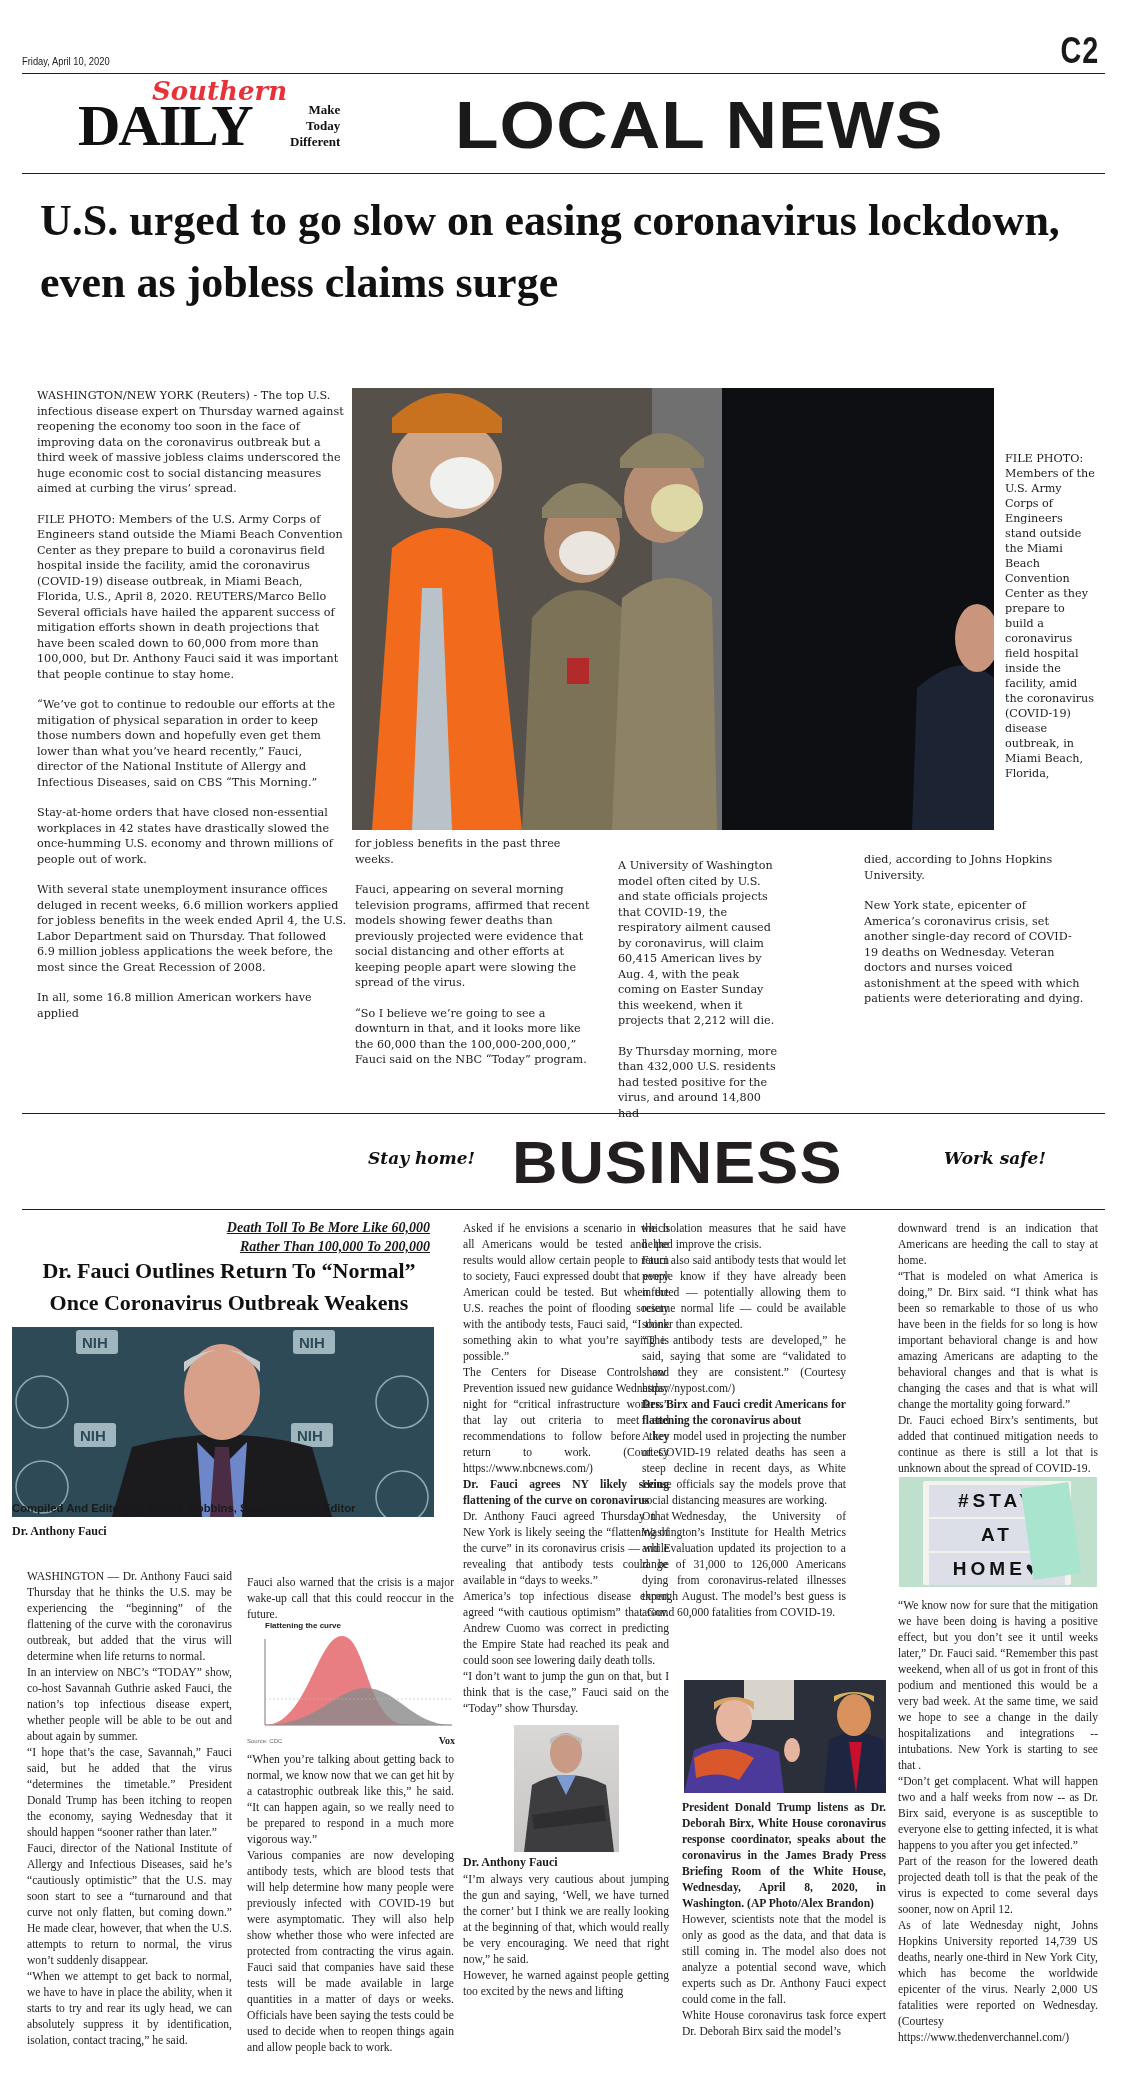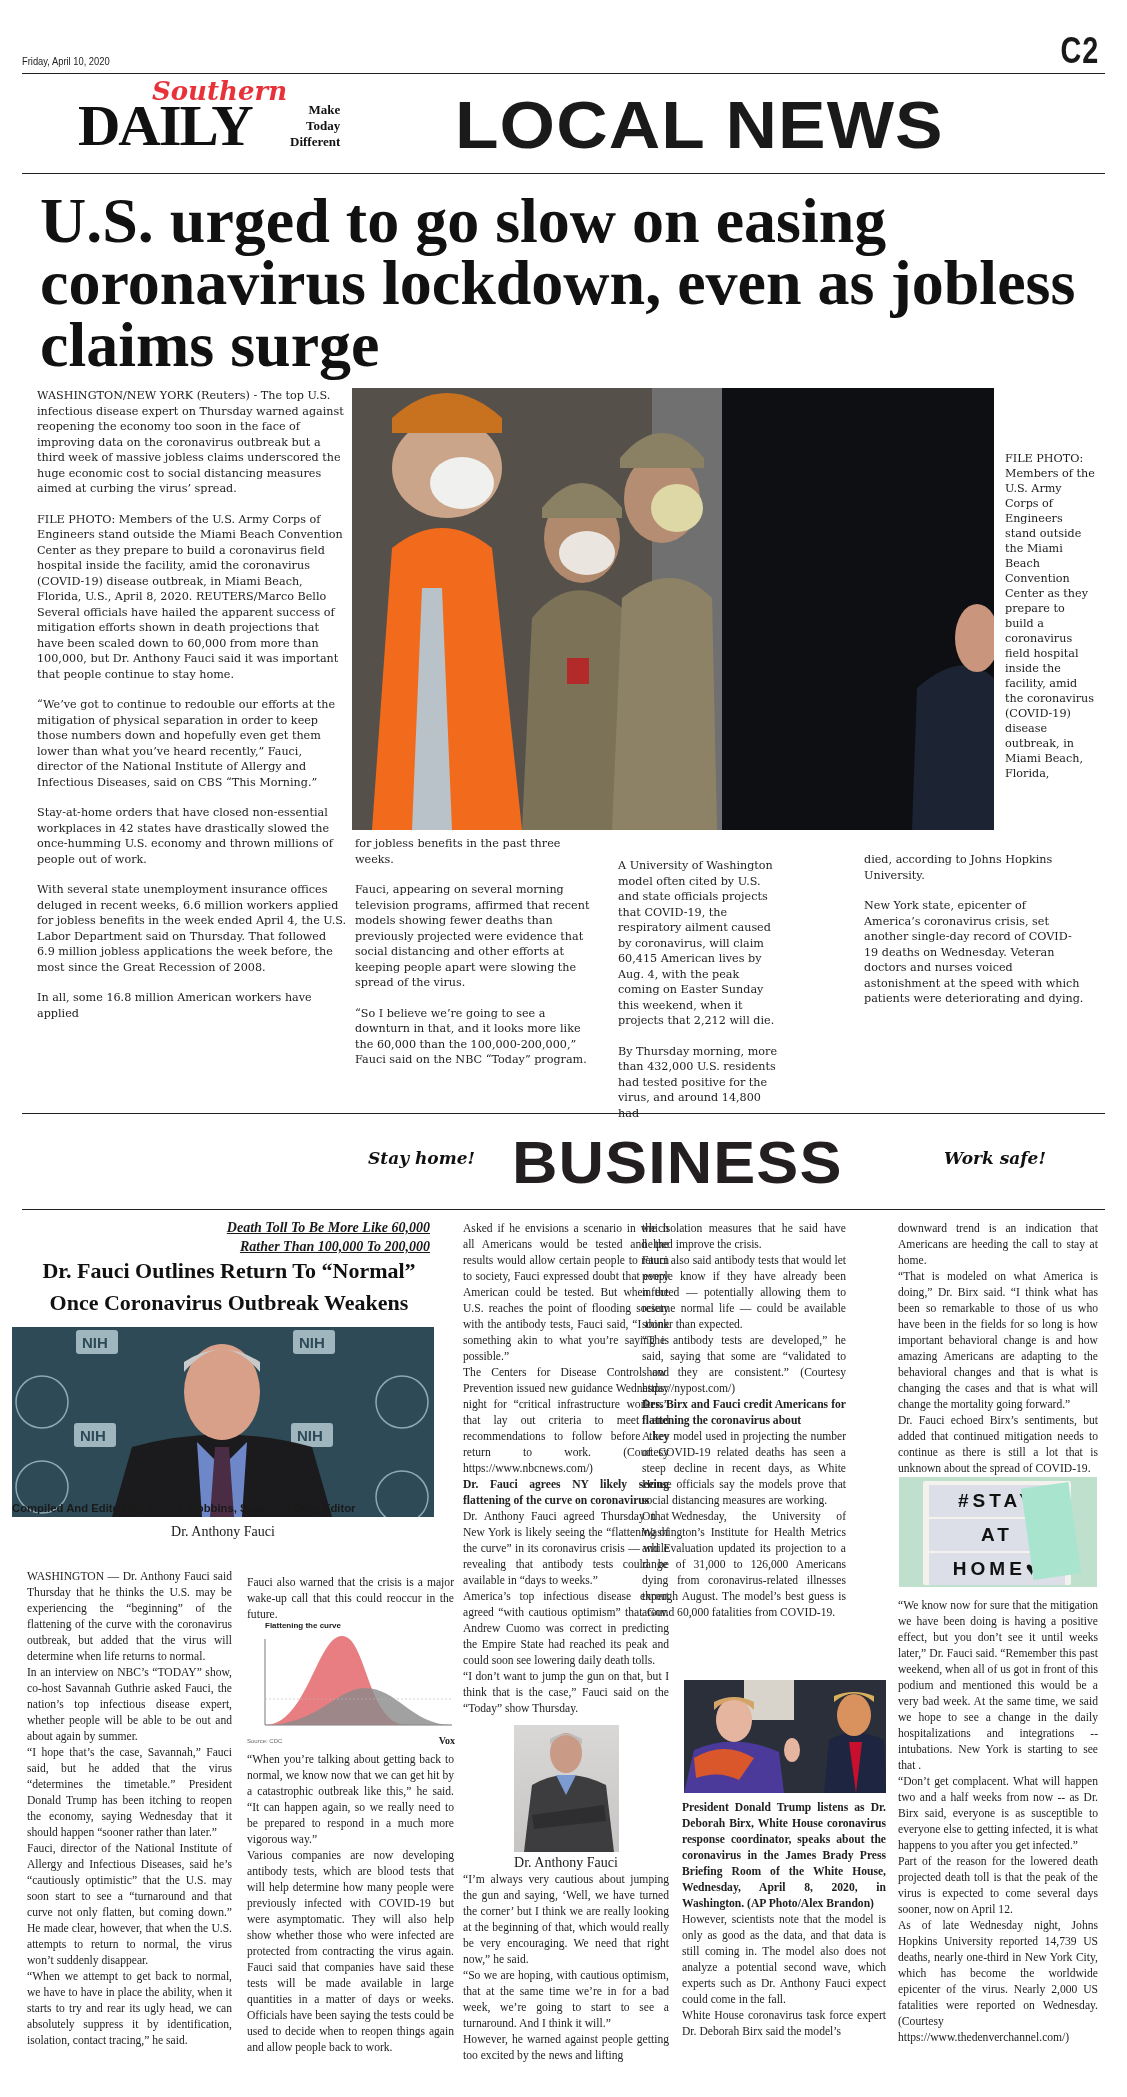--- a/index.html
+++ b/index.html
@@ -6,33 +6,33 @@
   body { width: 1127px; height: 2097px; background: #fff; position: relative; overflow: hidden; font-family: "DejaVu Serif", serif; color: #1a1a1a; }
   .abs { position: absolute; }
   .rule { position: absolute; height: 1px; background: #222; }
   .dateline { left: 22px; top: 55px; font-family: "Liberation Sans", sans-serif; font-size: 11px; color: #222; transform: scaleX(0.85); transform-origin: left; }
   .pagenum { right: 28px; top: 30px; font-family: "Liberation Sans", sans-serif; font-weight: bold; font-size: 36px; letter-spacing: 1px; transform: scaleX(0.8); transform-origin: right; }
   .logo { left: 78px; top: 84px; width: 280px; height: 80px; }
   .logo-southern { position: absolute; left: 74px; top: -8px; font-family: "DejaVu Serif", serif; font-style: italic; color: #e8323a; font-size: 26px; font-weight: bold; }
   .logo-daily { position: absolute; left: 0; top: 14px; font-family: "Liberation Serif", serif; font-weight: 900; font-size: 56px; letter-spacing: -2px; color: #111; transform: scaleX(1.05); transform-origin: left; line-height: 1; }
   .logo-tag { position: absolute; left: 212px; top: 18px; font-family: "Liberation Serif", serif; font-weight: bold; font-size: 13px; line-height: 16px; color: #111; text-align: right; }
   .section-title { left: 455px; top: 92px; font-family: "Liberation Sans", sans-serif; font-weight: bold; font-size: 66px; letter-spacing: 1px; transform: scaleX(1.08); transform-origin: left; line-height: 1; }
-  .headline { left: 40px; top: 190px; width: 1060px; font-family: "Liberation Serif", serif; font-size: 64px; line-height: 62px; color: #111; }
+  .headline { left: 40px; top: 190px; width: 1060px; font-family: "Liberation Serif", serif; font-size: 44px; line-height: 62px; color: #111; }
   .col { position: absolute; font-size: 11.2px; line-height: 15.5px; color: #222; }
   .col p { margin-bottom: 15px; }
   .col p.nm { margin-bottom: 0; }
   .photo-main { left: 352px; top: 388px; width: 642px; height: 442px; overflow: hidden; background: linear-gradient(90deg, #3a3530 0%, #6a6560 18%, #8f8a84 30%, #5e5a52 45%, #2c2b27 62%, #0c0d10 75%, #1a1c22 100%); }
   .photo-caption-side { left: 1005px; top: 451px; width: 90px; font-size: 11.2px; line-height: 15px; }
   .bus-title { left: 512px; top: 1133px; font-family: "Liberation Sans", sans-serif; font-weight: bold; font-size: 60px; letter-spacing: 1px; line-height: 1; color: #231f20; transform: scaleX(1.05); transform-origin: left; }
   .slogan { font-family: "DejaVu Serif", serif; font-style: italic; font-weight: bold; font-size: 17px; color: #111; }
   .kicker { font-family: "Liberation Serif", serif; font-style: italic; font-weight: bold; font-size: 14px; text-decoration: underline; text-align: right; width: 410px; line-height: 19px; }
   .b-headline { left: 14px; width: 430px; text-align: center; font-family: "Liberation Serif", serif; font-size: 22px; font-weight: bold; line-height: 32px; color: #111; }
   .bcol { position: absolute; font-family: "Liberation Serif", serif; font-size: 11.6px; line-height: 16px; color: #222; text-align: justify; }
   .bcol .sub { font-weight: bold; }
-  .cap-bold { font-family: "Liberation Serif", serif; font-weight: normal; font-size: 14px; text-align: center; }
+  .cap-bold { font-family: "Liberation Serif", serif; font-weight: bold; font-size: 12px; text-align: left; }
   .fauci-photo { left: 12px; top: 1327px; width: 422px; height: 190px; overflow: hidden; background: #2f4a58; }
   .chart-box { left: 247px; top: 1621px; width: 210px; height: 125px; }
   .portrait { left: 514px; top: 1725px; width: 105px; height: 127px; background: linear-gradient(180deg, #d9d8d6 0%, #c6c5c3 100%); overflow: hidden; }
   .birx-photo { left: 684px; top: 1680px; width: 202px; height: 113px; background: #3a3f4a; overflow: hidden; }
   .stay-photo { left: 899px; top: 1477px; width: 198px; height: 110px; background: #bfe0cc; overflow: hidden; }
 </style>
 </head>
 <body>
 
 <div class="abs dateline">Friday, April 10, 2020</div>
@@ -186,21 +186,20 @@
     <path d="M10 127 L18 60 Q52 40 92 60 L100 127 Z" fill="#3d3d40"></path>
     <path d="M42 50 L52 70 L62 50 Z" fill="#7c9bd0"></path>
     <ellipse cx="52" cy="28" rx="16" ry="20" fill="#c99a85"></ellipse>
     <path d="M36 20 Q52 0 68 20 L68 14 Q52 4 36 14 Z" fill="#bdbdbd"></path>
     <path d="M18 90 L90 80 L92 96 L20 104 Z" fill="#2e2e31"></path>
   </svg>
 </div>
 <div class="abs cap-bold" style="left:463px; top:1855px; width:206px;">Dr. Anthony Fauci</div>
 <div class="bcol" style="left:463px; top:1872px; width:206px;">
   <div>“I’m always very cautious about jumping the gun and saying, ‘Well, we have turned the corner’ but I think we are really looking at the beginning of that, which would really be very encouraging. We need that right now,” he said.</div>
-  <div>“So we are hoping, with cautious optimism, that at the same time we’re in for a bad week, we’re going to start to see a turnaround. And I think it will.”</div>
   <div>However, he warned against people getting too excited by the news and lifting</div>
 </div>
 
 <div class="bcol" style="left:642px; top:1221px; width:204px;">
   <div>the isolation measures that he said have helped improve the crisis.</div>
   <div>Fauci also said antibody tests that would let people know if they have already been infected — potentially allowing them to resume normal life — could be available sooner than expected.</div>
   <div>“The antibody tests are developed,” he said, saying that some are “validated to show they are consistent.” (Courtesy https://nypost.com/)</div>
   <div class="sub">Drs. Birx and Fauci credit Americans for flattening the coronavirus about</div>
   <div>A key model used in projecting the number of COVID-19 related deaths has seen a steep decline in recent days, as White House officials say the models prove that social distancing measures are working.</div>
   <div>On Wednesday, the University of Washington’s Institute for Health Metrics and Evaluation updated its projection to a range of 31,000 to 126,000 Americans dying from coronavirus-related illnesses through August. The model’s best guess is around 60,000 fatalities from COVID-19.</div>

